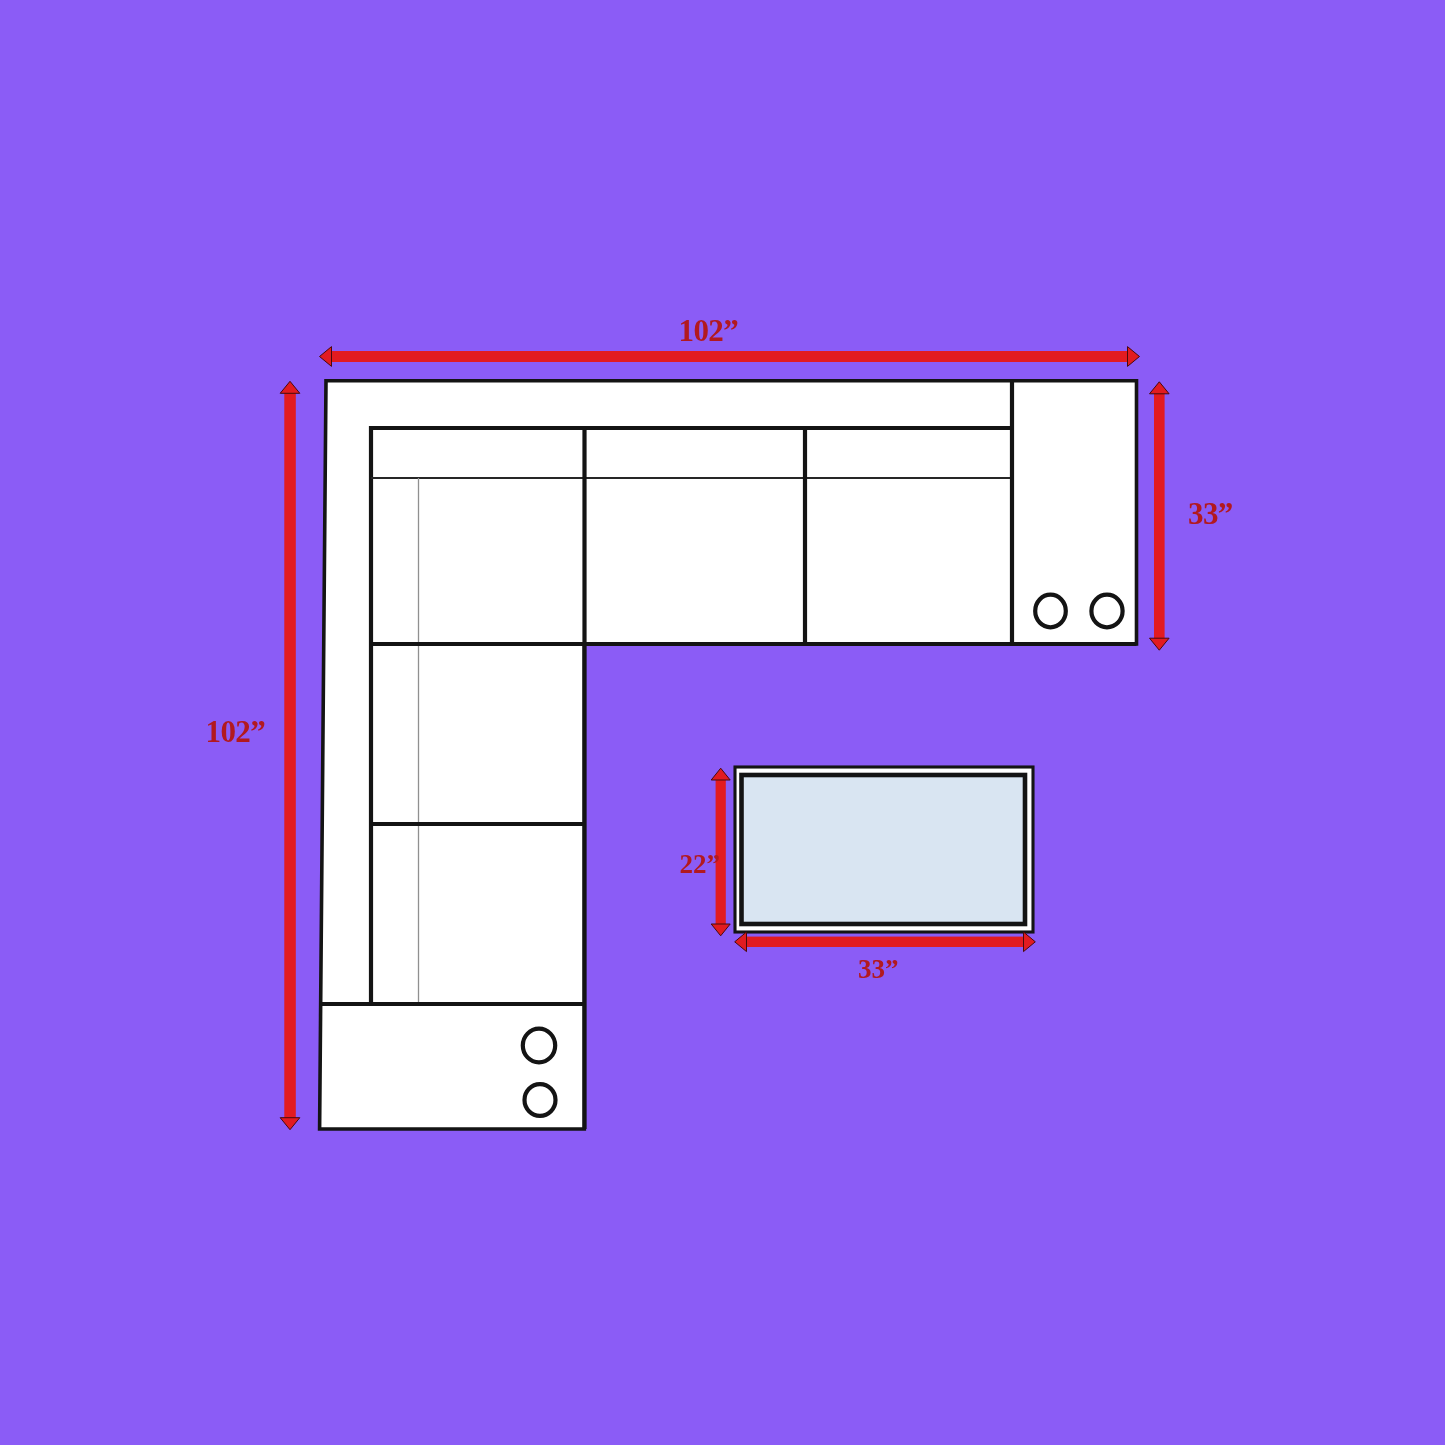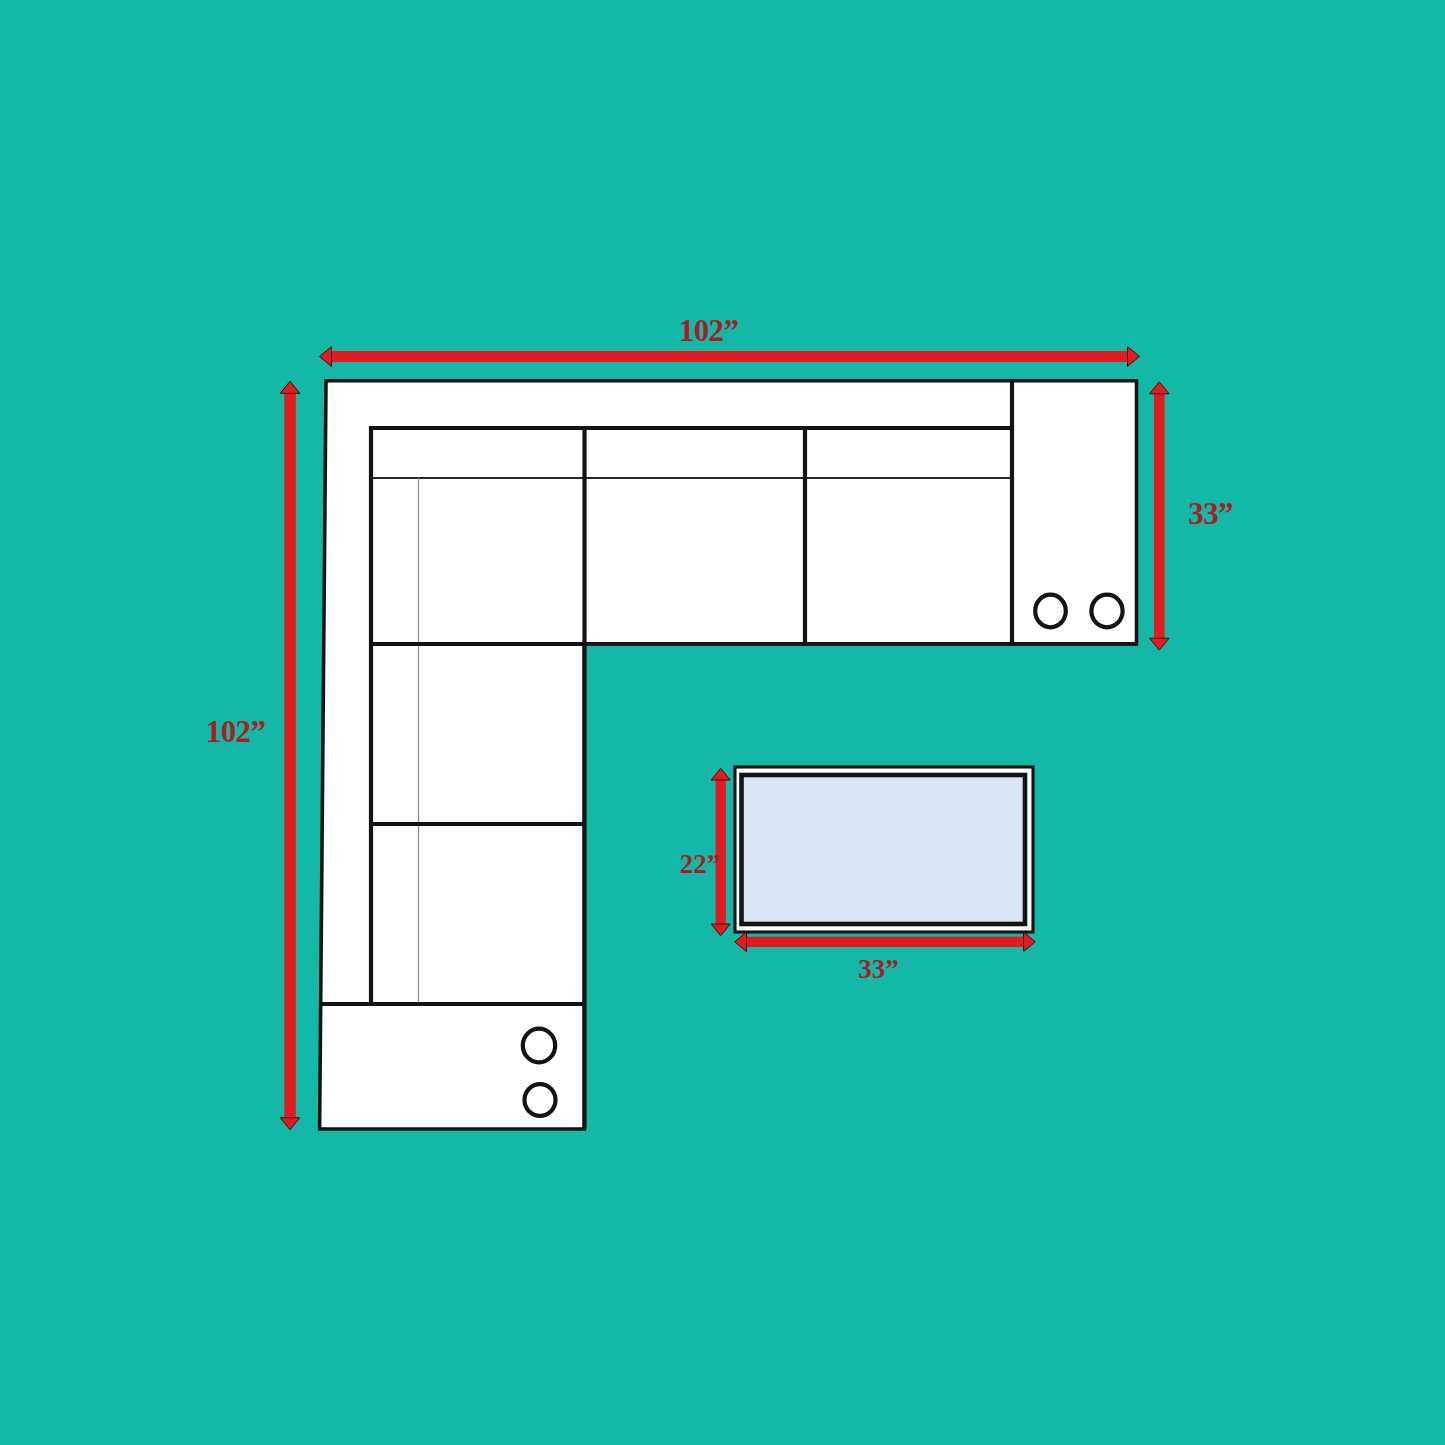--- a/index.html
+++ b/index.html
@@ -1,17 +1,17 @@
 <!DOCTYPE html>
 <html><head>
 <meta charset="utf-8">
 <title>Sectional Dimensions</title>
 <style>
   html,body{margin:0;padding:0;background:#ffffff;}
-  .page{width:1445px;height:1445px;position:relative;background:#14b8a6;overflow:hidden;}
+  .page{width:1445px;height:1445px;position:relative;background:#8b5cf6;overflow:hidden;}
   svg{display:block;}
   text{font-family:"Liberation Serif", serif;font-weight:bold;fill:#b2191f;}
 </style>
 </head>
 <body>
 <div class="page">
 <svg width="1445" height="1445" viewBox="0 0 1445 1445">
 
   <g>
     <path d="M326,380.8 L1136.5,380.8 L1136.5,644 L584.3,644 L584.3,1129 L319.6,1129 Z" fill="#ffffff" stroke="#141414" stroke-width="3.6" stroke-linejoin="miter"></path>

